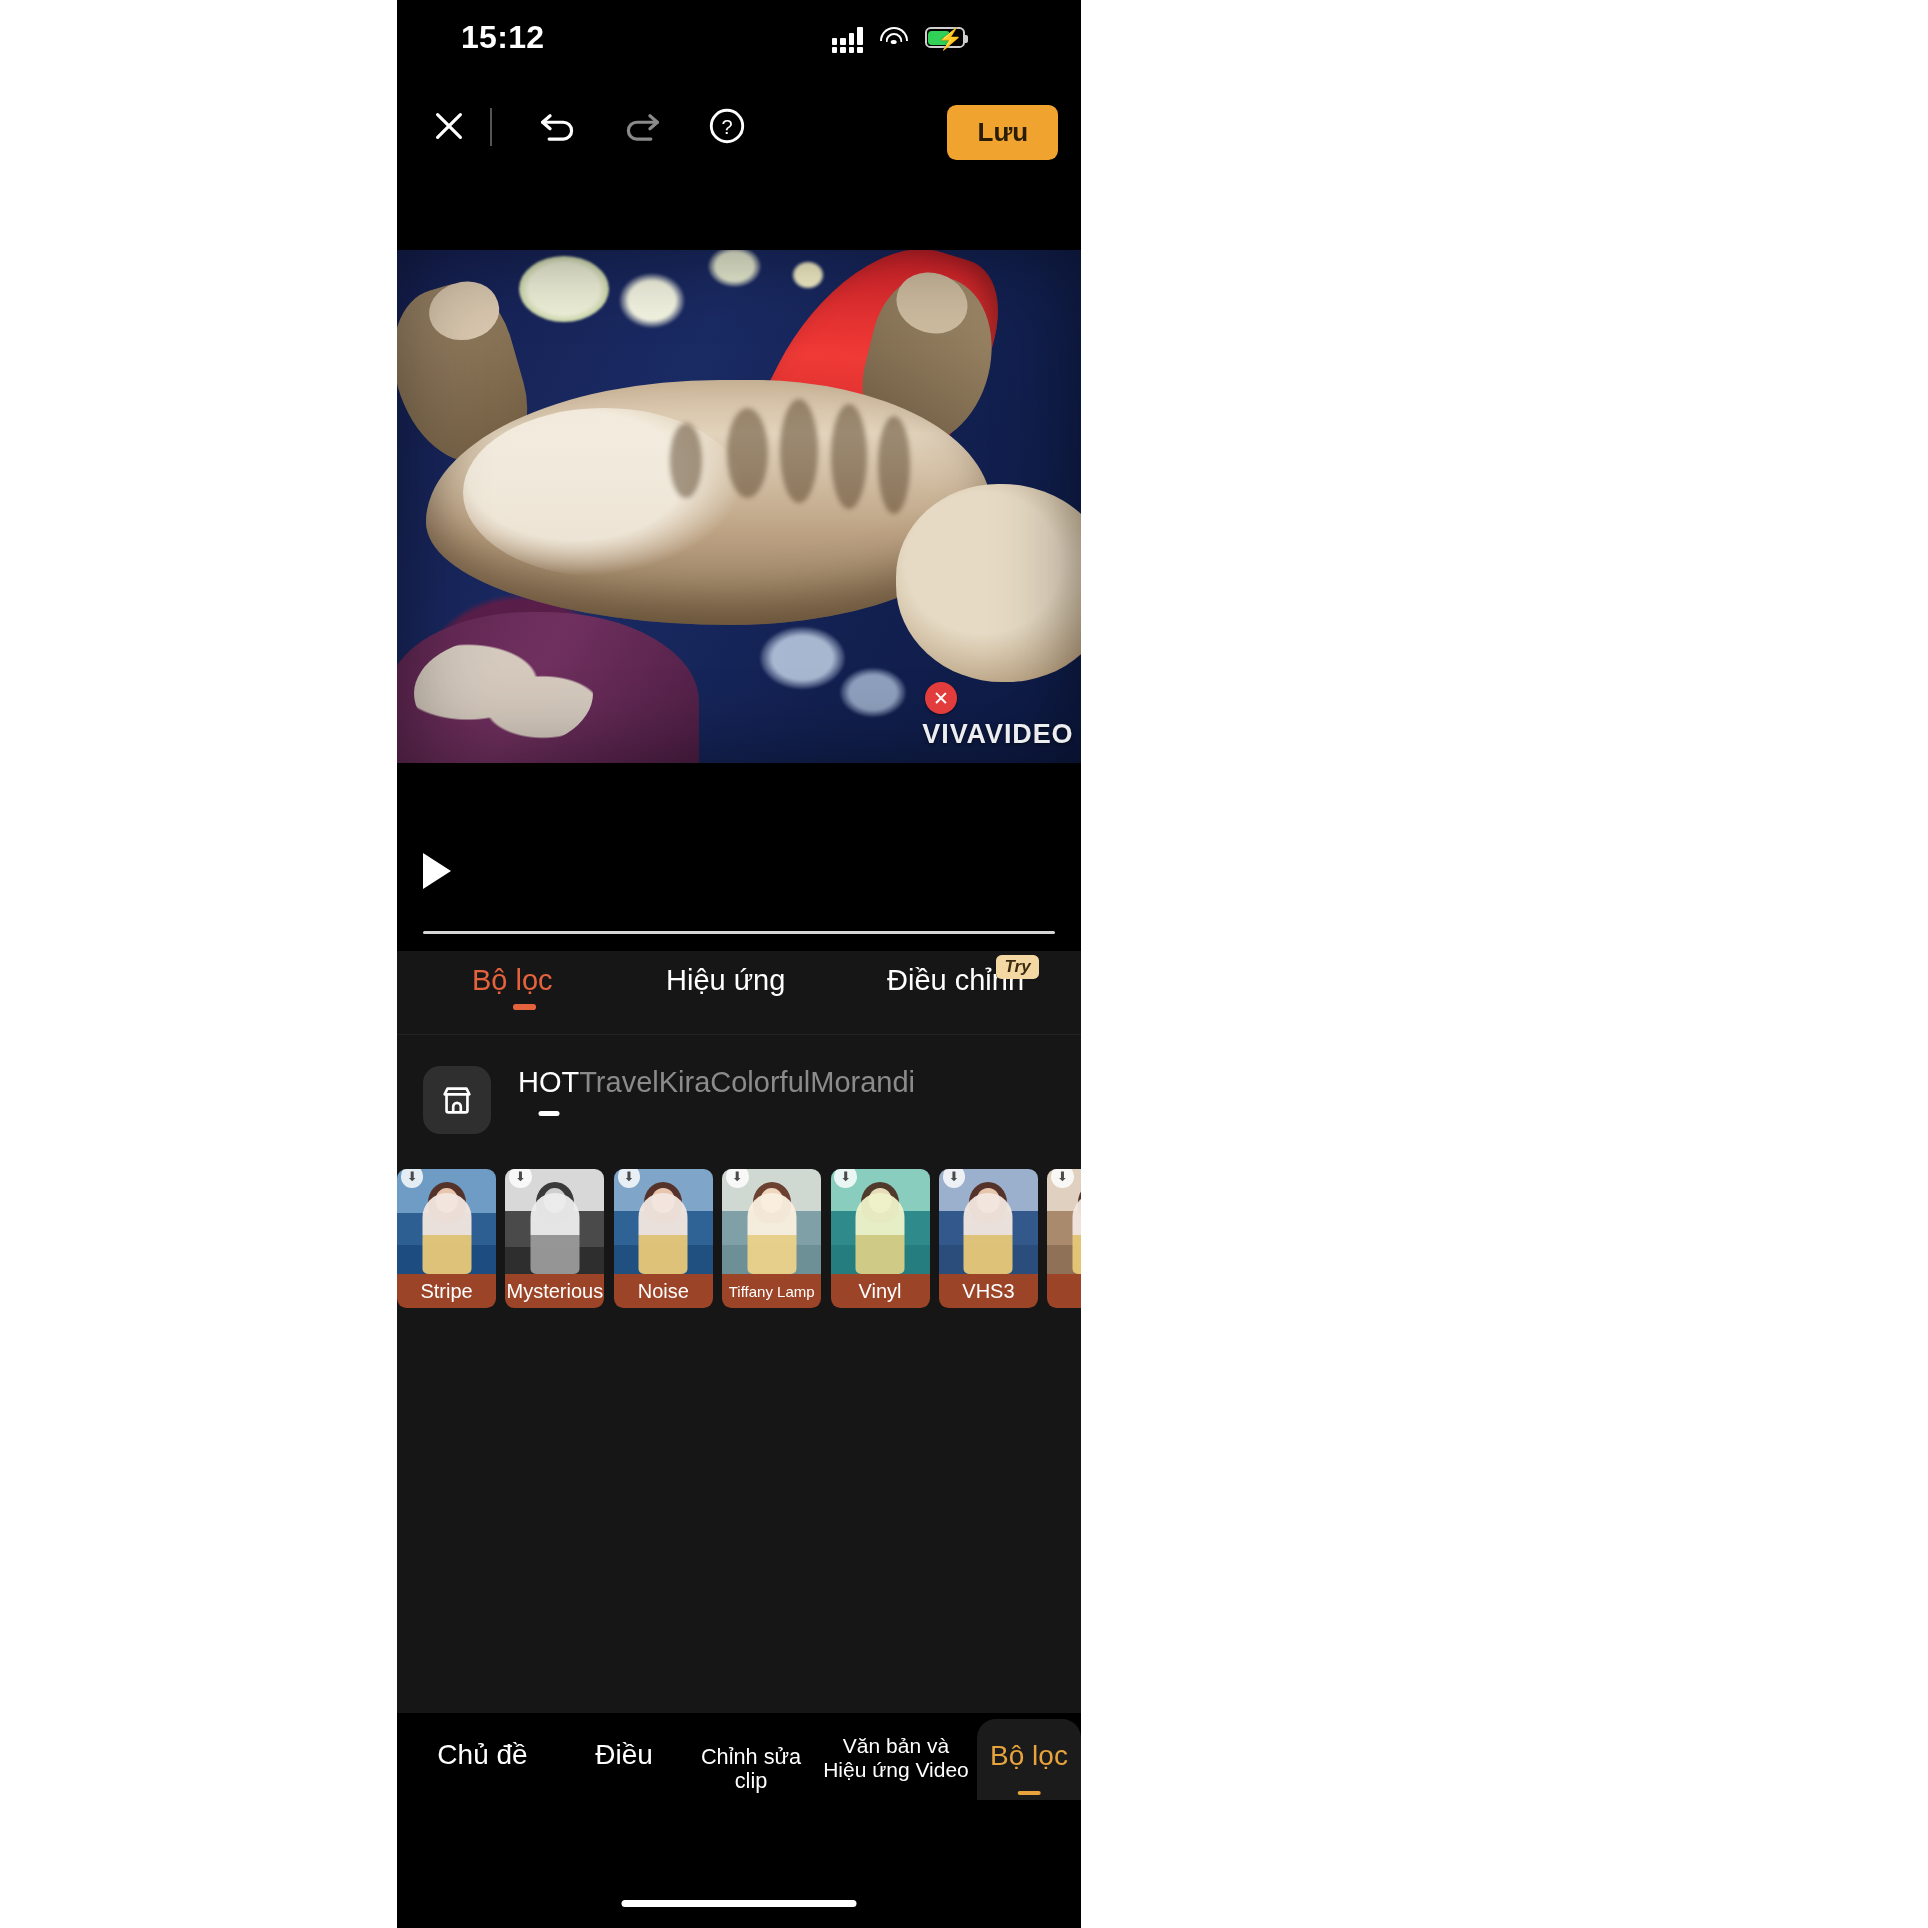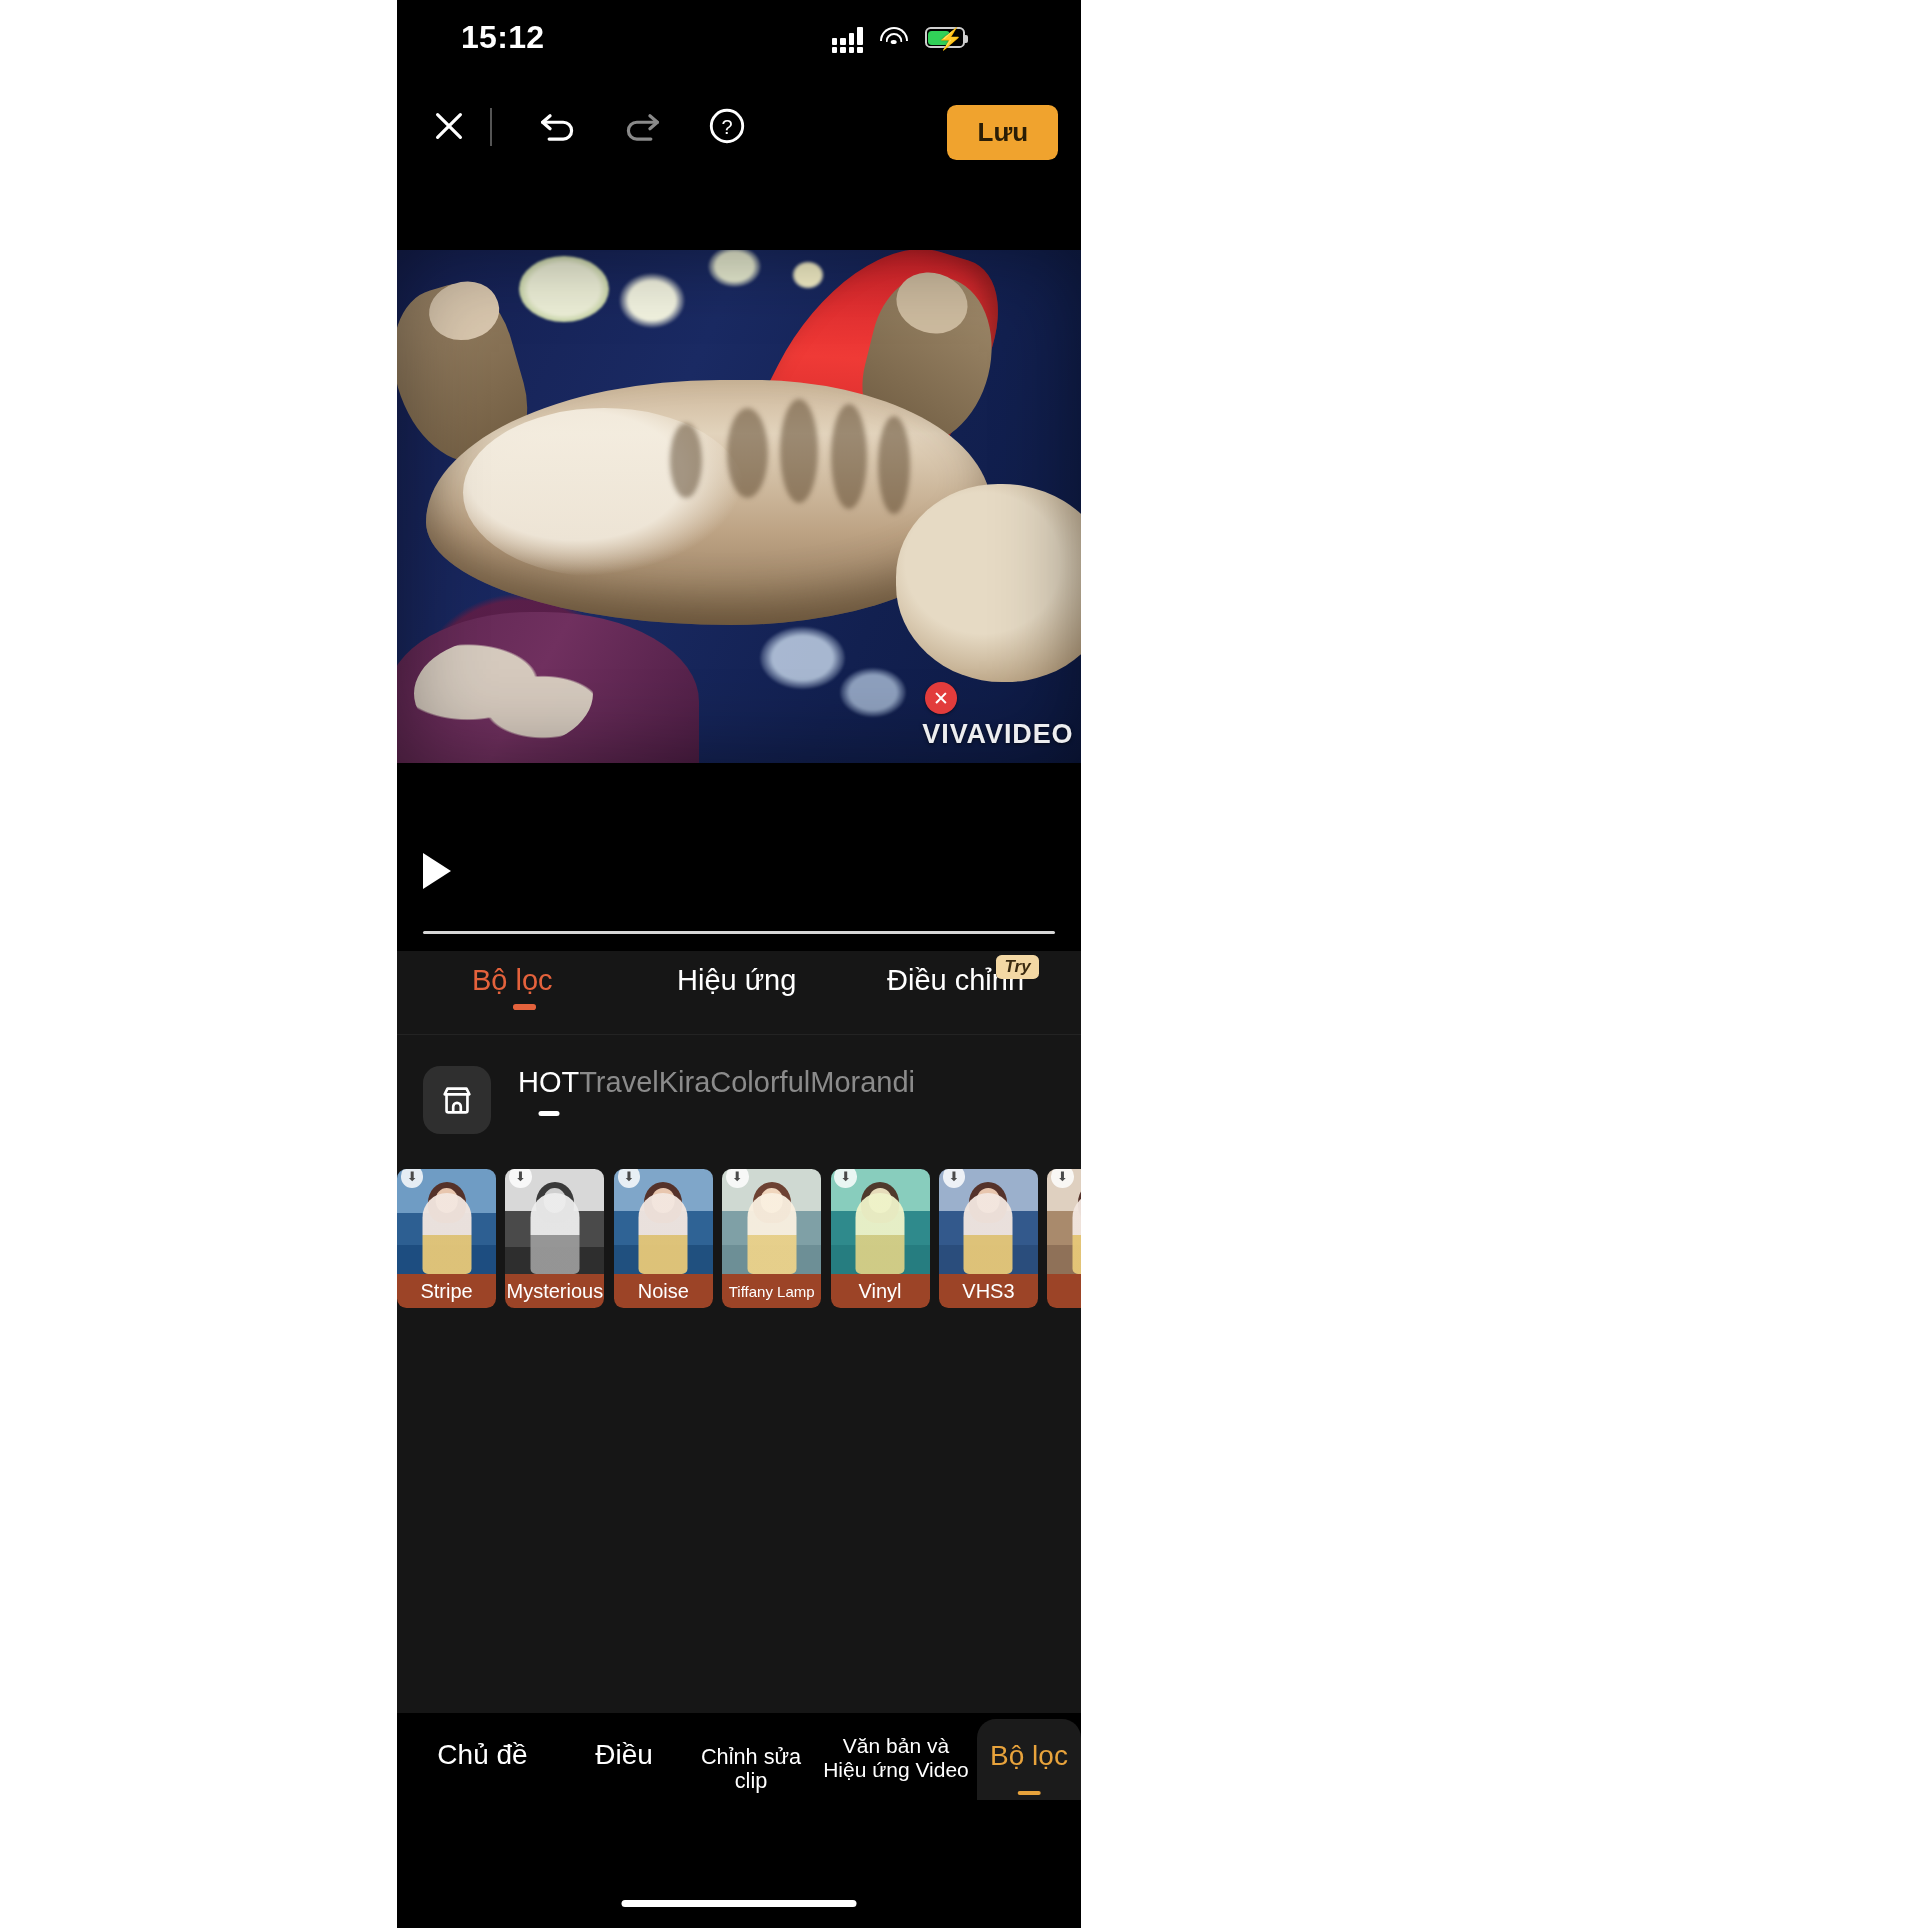--- a/index.html
+++ b/index.html
@@ -140,21 +140,21 @@
   }
   .scrub { position:absolute; left:26px; right:26px; top:168px; height:2.8px; background:#d6d6d6; border-radius:1.9px; cursor:pointer; }
 
   
   .panel { position:absolute; left:0; top:951px; width:684px; height:763px; background:#161616; }
 
   .seg { position:absolute; left:0; top:0; width:684px; height:83px; }
   .seg-item { position:absolute; top:13px; height:58px; color:#ffffff; font-size:29px; cursor:pointer;
               display:flex; align-items:flex-start; }
   .seg-a { left:75px; }
-  .seg-b { left:280px; }
+  .seg-b { left:269px; }
   .seg-c { left:490px; }
   .seg-active { color:#e4623c; }
   .seg-underline { position:absolute; top:53px; width:22.6px; height:5.6px; background:#e4623c; border-radius:2.8px; }
   .try-badge {
     position:absolute; left:599px; top:3.8px; background:#f3d8a4; color:#3a2a10;
     font-size:17px; font-style:italic; font-weight:700; padding:1.9px 8.5px 2.8px; border-radius:5.6px;
   }
   .seg-sep { position:absolute; left:0; top:83px; width:684px; height:0.9px; background:#232323; }
 
   .cats { position:absolute; left:0; top:98px; width:684px; height:104px; overflow:hidden; }

